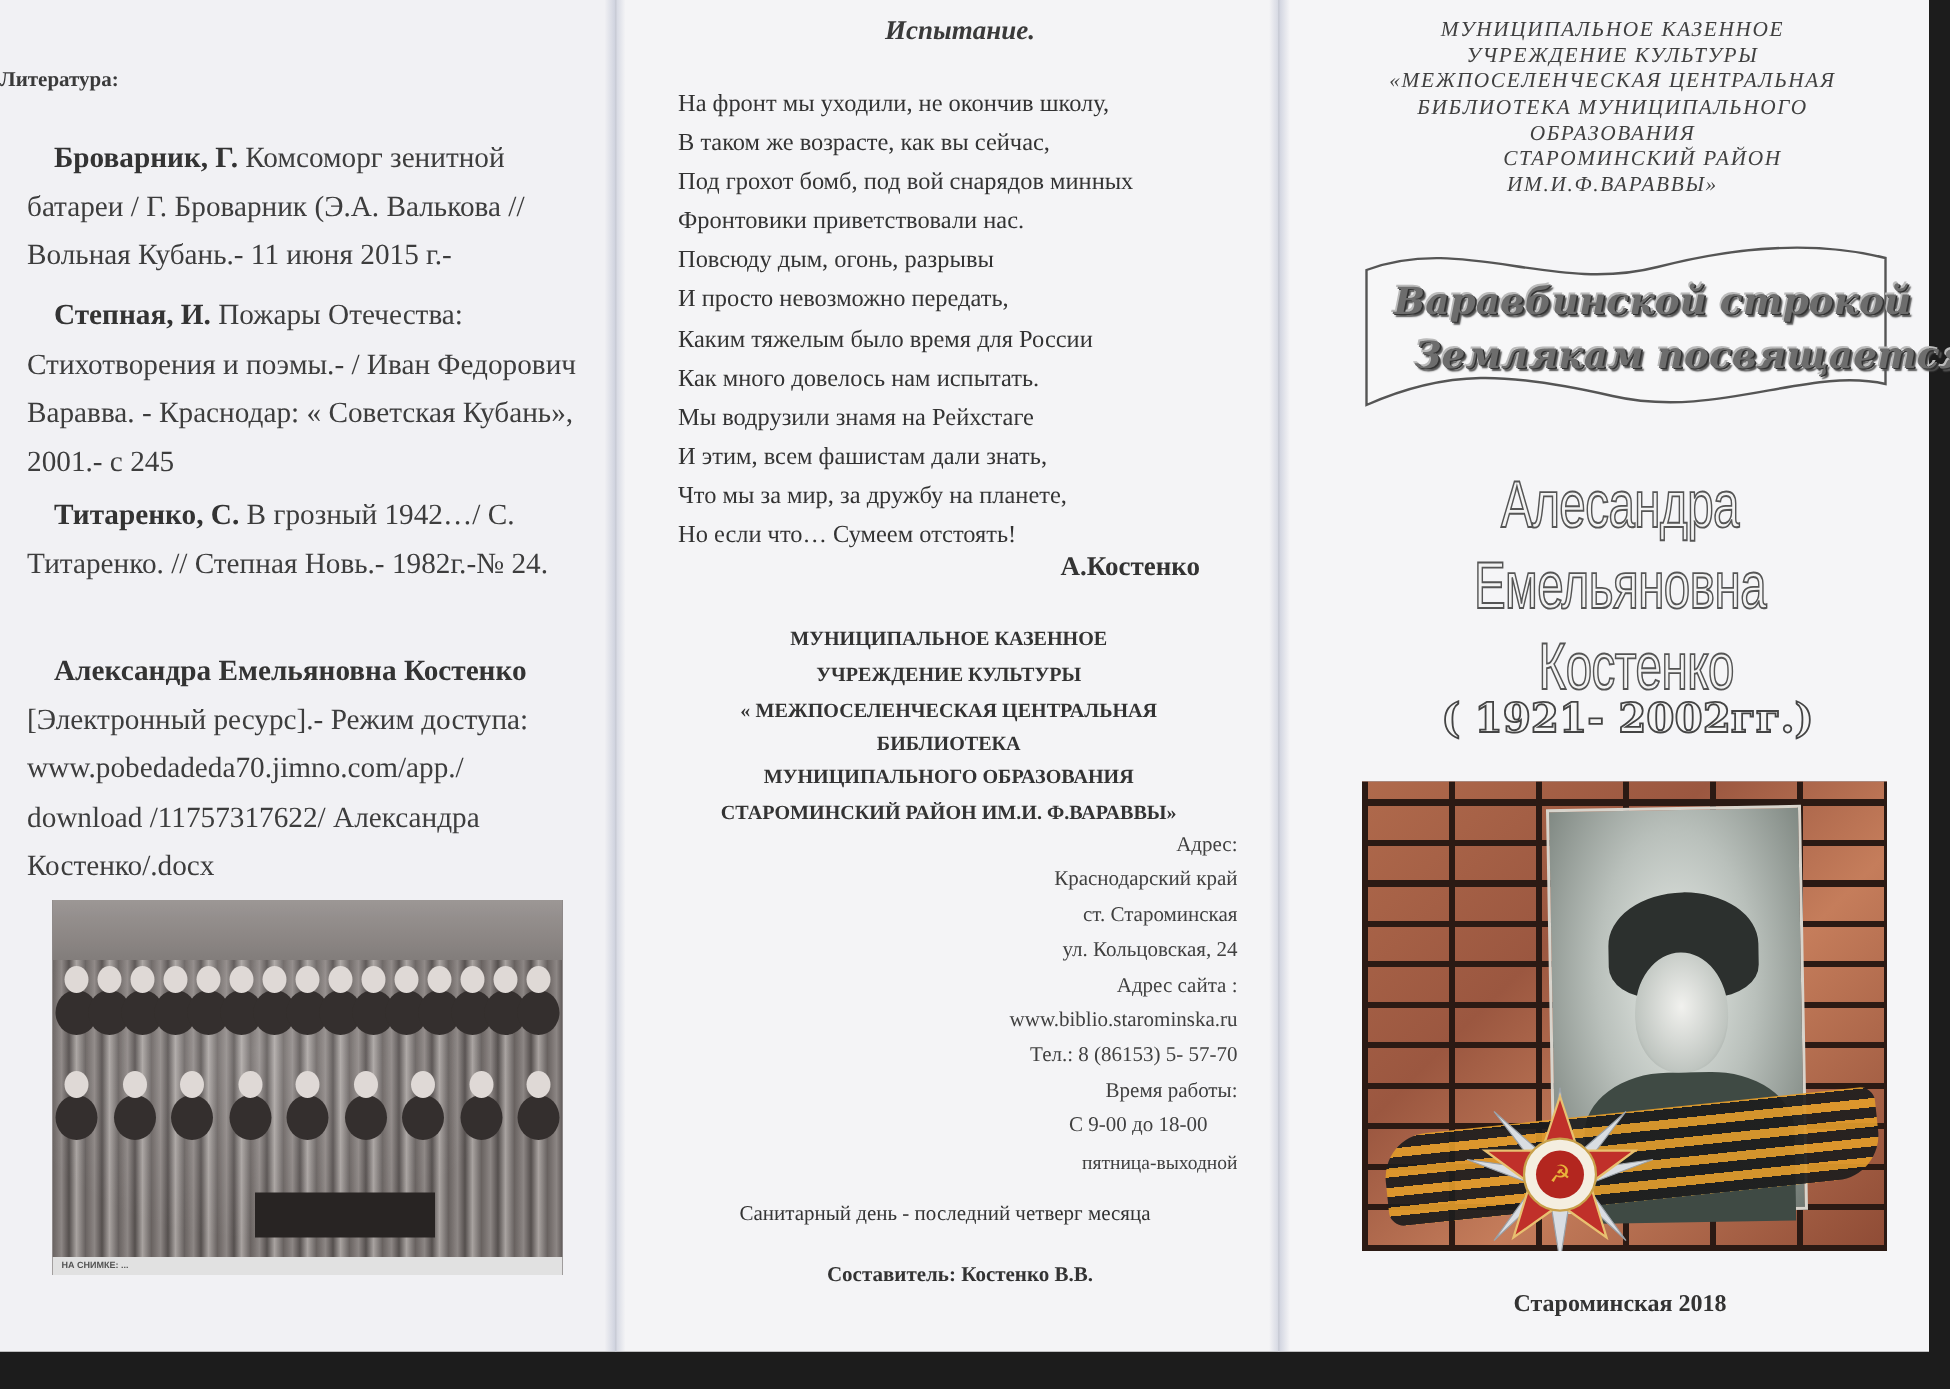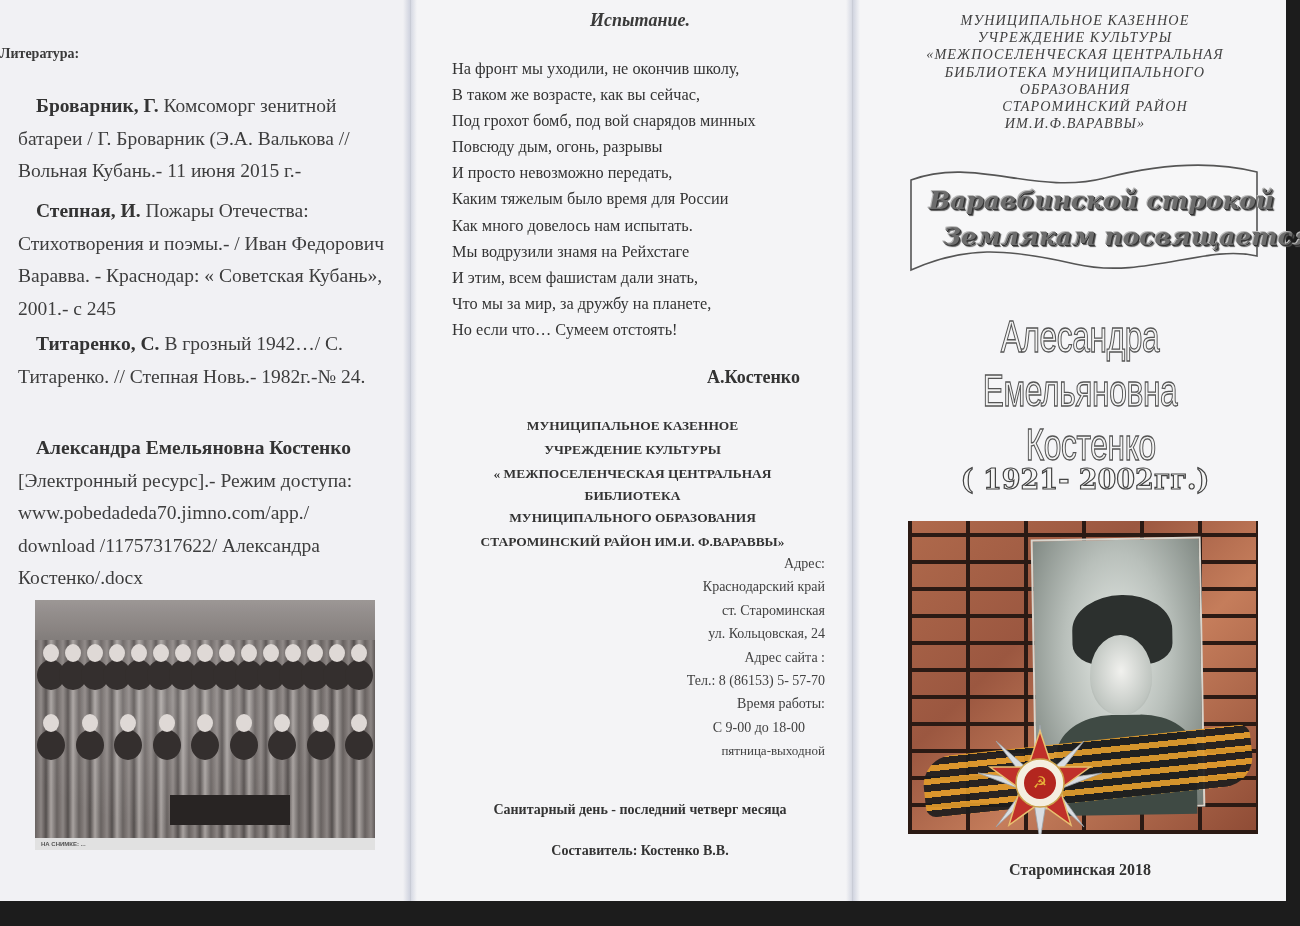--- a/index.html
+++ b/index.html
@@ -92,22 +92,22 @@
     .org-block {
       position: absolute; left: 440px; width: 385px; top: 414px;
       text-align: center; font-weight: bold; font-size: 13.4px; line-height: 24px; color: #333;
     }
     .contact {
       position: absolute; left: 440px; width: 385px; top: 552px;
       text-align: right; font-weight: normal; font-size: 14px; line-height: 23.4px; color: #404040;
     }
     .contact .small { font-size: 13px; }
     .sanitary {
-      position: absolute; left: 440px; width: 400px; top: 802px;
-      text-align: center; font-weight: bold; font-size: 14px; color: #333;
+      position: absolute; left: 430px; width: 400px; top: 802px;
+      text-align: center; font-weight: normal; font-size: 14px; color: #333;
     }
     .compiler {
       position: absolute; left: 440px; width: 400px; top: 843px;
       text-align: center; font-weight: bold; font-size: 14px; color: #333;
     }
 
     
     .org-italic {
       position: absolute; left: 880px; width: 390px; top: 12px;
       text-align: center; font-style: italic; font-size: 14.2px; line-height: 17.2px;
@@ -244,20 +244,21 @@
     </div>
     <div class="table"></div>
     <div class="photo-caption">НА СНИМКЕ: ...</div>
   </div>
 
   <div class="poem-title">Испытание.</div>
   <div class="poem">
     <div>На фронт мы уходили, не окончив школу,</div>
     <div>В таком же возрасте, как вы сейчас,</div>
     <div>Под грохот бомб, под вой снарядов минных</div>
+    <div>Фронтовики приветствовали нас.</div>
     <div>Повсюду дым, огонь, разрывы</div>
     <div>И просто невозможно передать,</div>
     <div>Каким тяжелым было время для России</div>
     <div>Как много довелось нам испытать.</div>
     <div>Мы водрузили знамя на Рейхстаге</div>
     <div>И этим, всем фашистам дали знать,</div>
     <div>Что мы за мир, за дружбу на планете,</div>
     <div>Но если что… Сумеем отстоять!</div>
   </div>
   <div class="poem-author">А.Костенко</div>
@@ -270,20 +271,21 @@
     <div>МУНИЦИПАЛЬНОГО ОБРАЗОВАНИЯ</div>
     <div>СТАРОМИНСКИЙ РАЙОН ИМ.И. Ф.ВАРАВВЫ»</div>
   </div>
 
   <div class="contact">
     <div>Адрес:</div>
     <div>Краснодарский край</div>
     <div>ст. Староминская</div>
     <div>ул. Кольцовская, 24</div>
     <div>Адрес сайта :</div>
+    <div>www.biblio.starominska.ru</div>
     <div>Тел.: 8 (86153) 5- 57-70</div>
     <div style="padding-left:30px">Время работы:</div>
     <div style="padding-right:20px">С 9-00 до 18-00</div>
     <div class="small">пятница-выходной</div>
   </div>
   <div class="sanitary">Санитарный день - последний четверг месяца</div>
   <div class="compiler">Составитель: Костенко В.В.</div>
 
   <div class="org-italic">
     <div>МУНИЦИПАЛЬНОЕ КАЗЕННОЕ</div>

